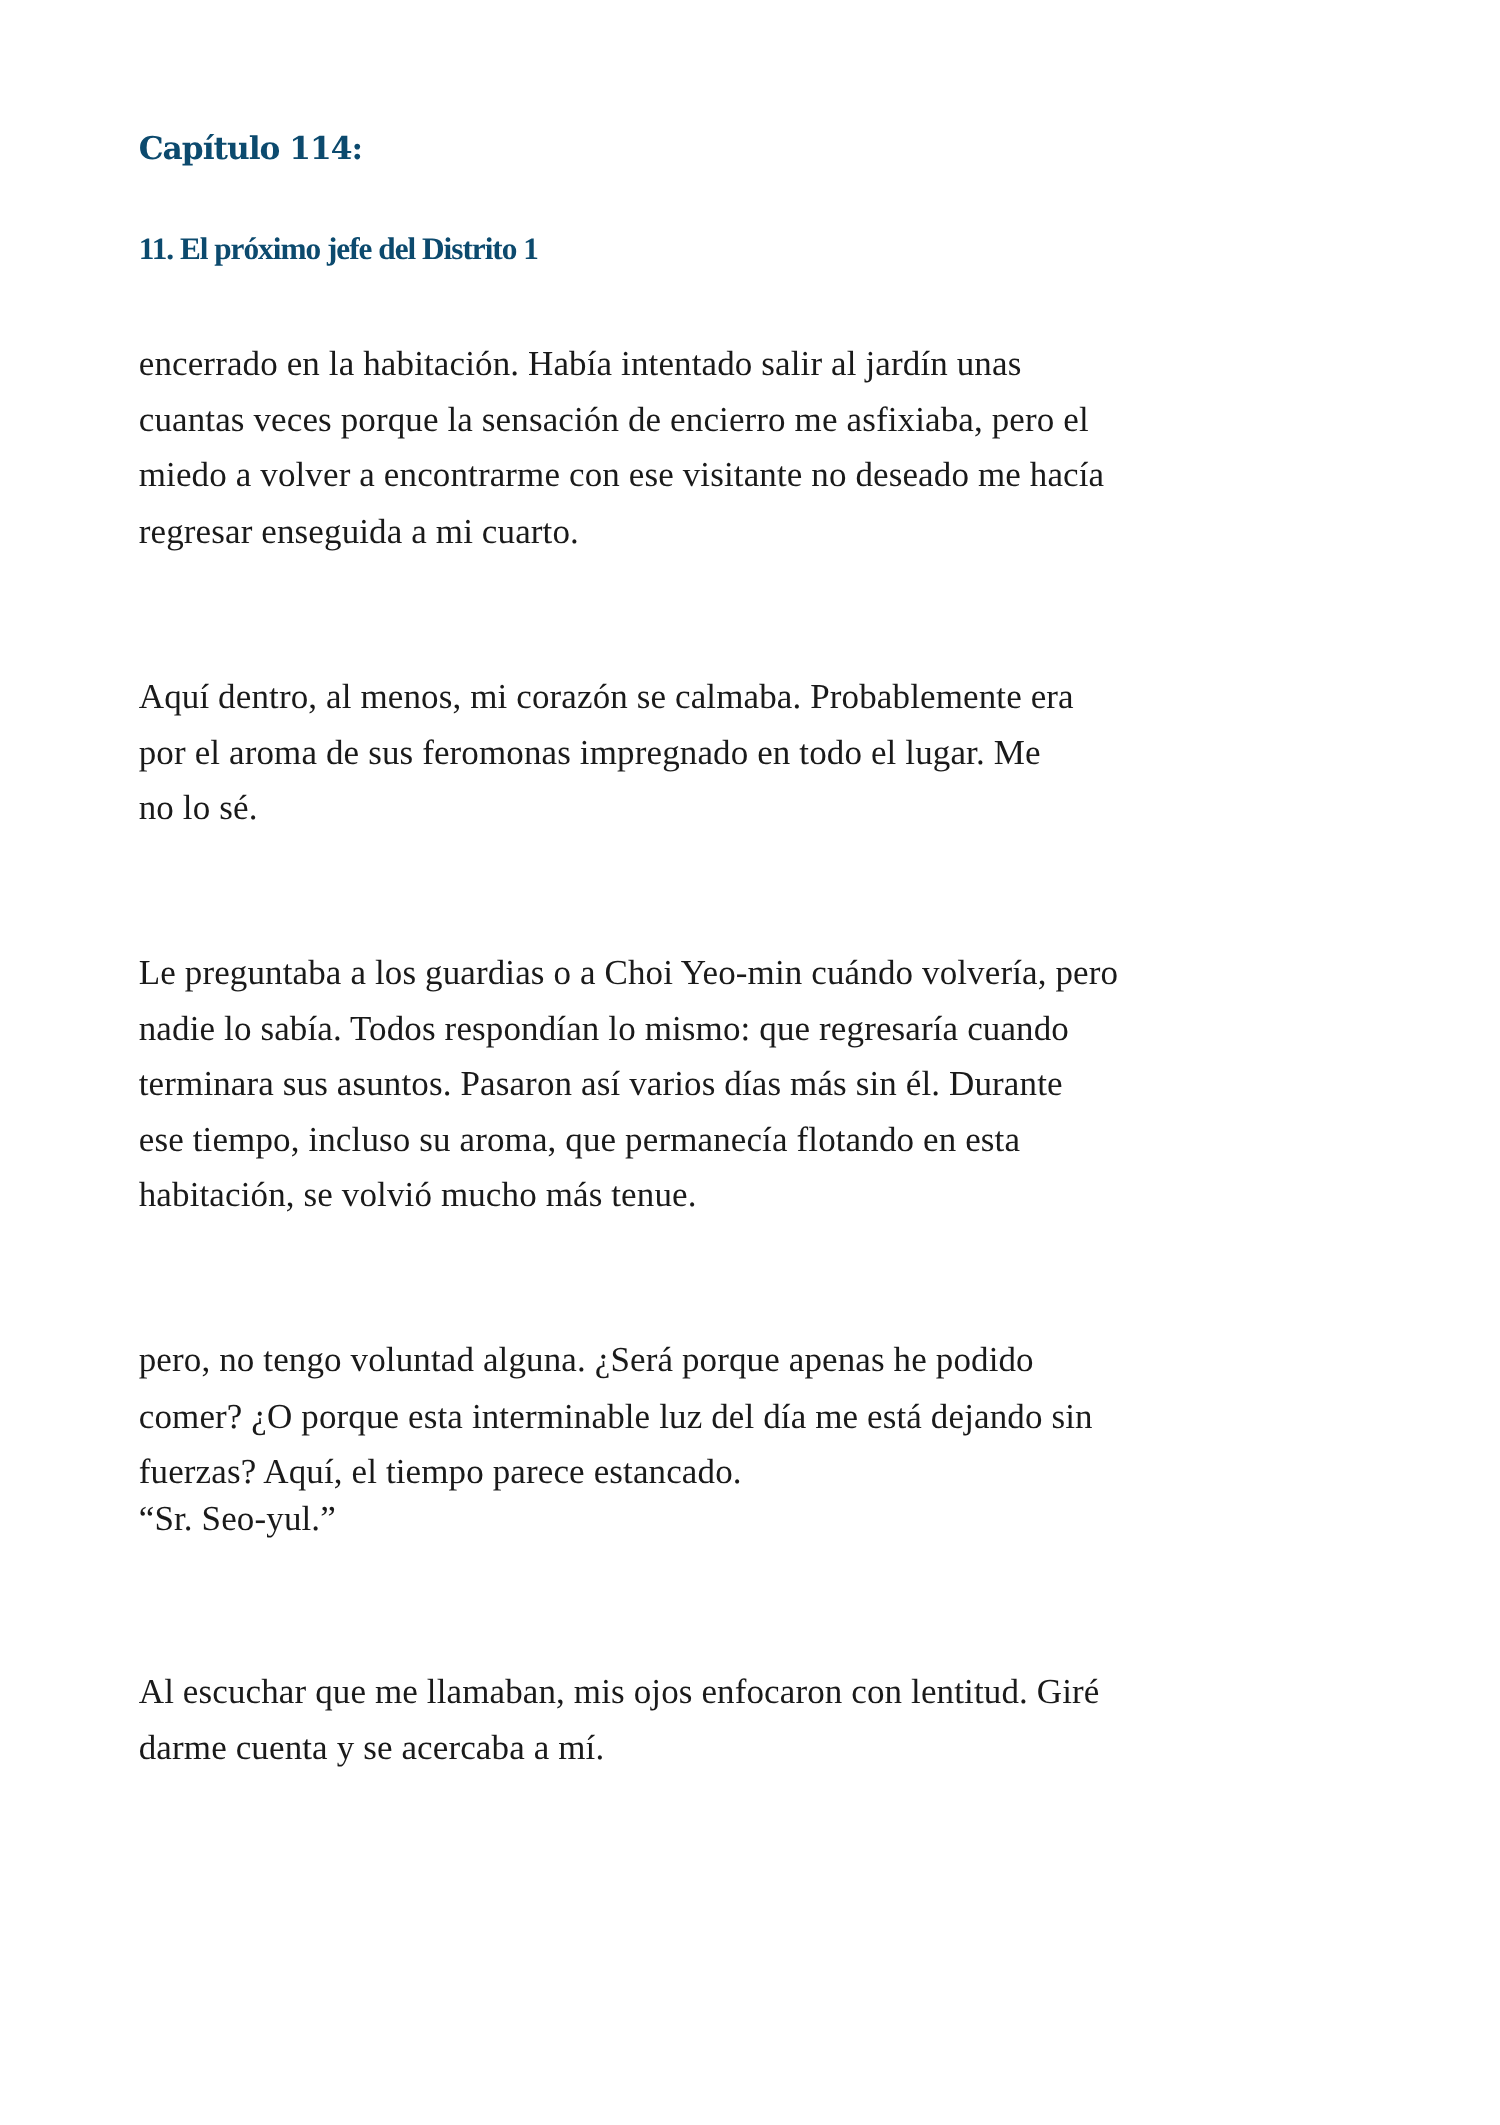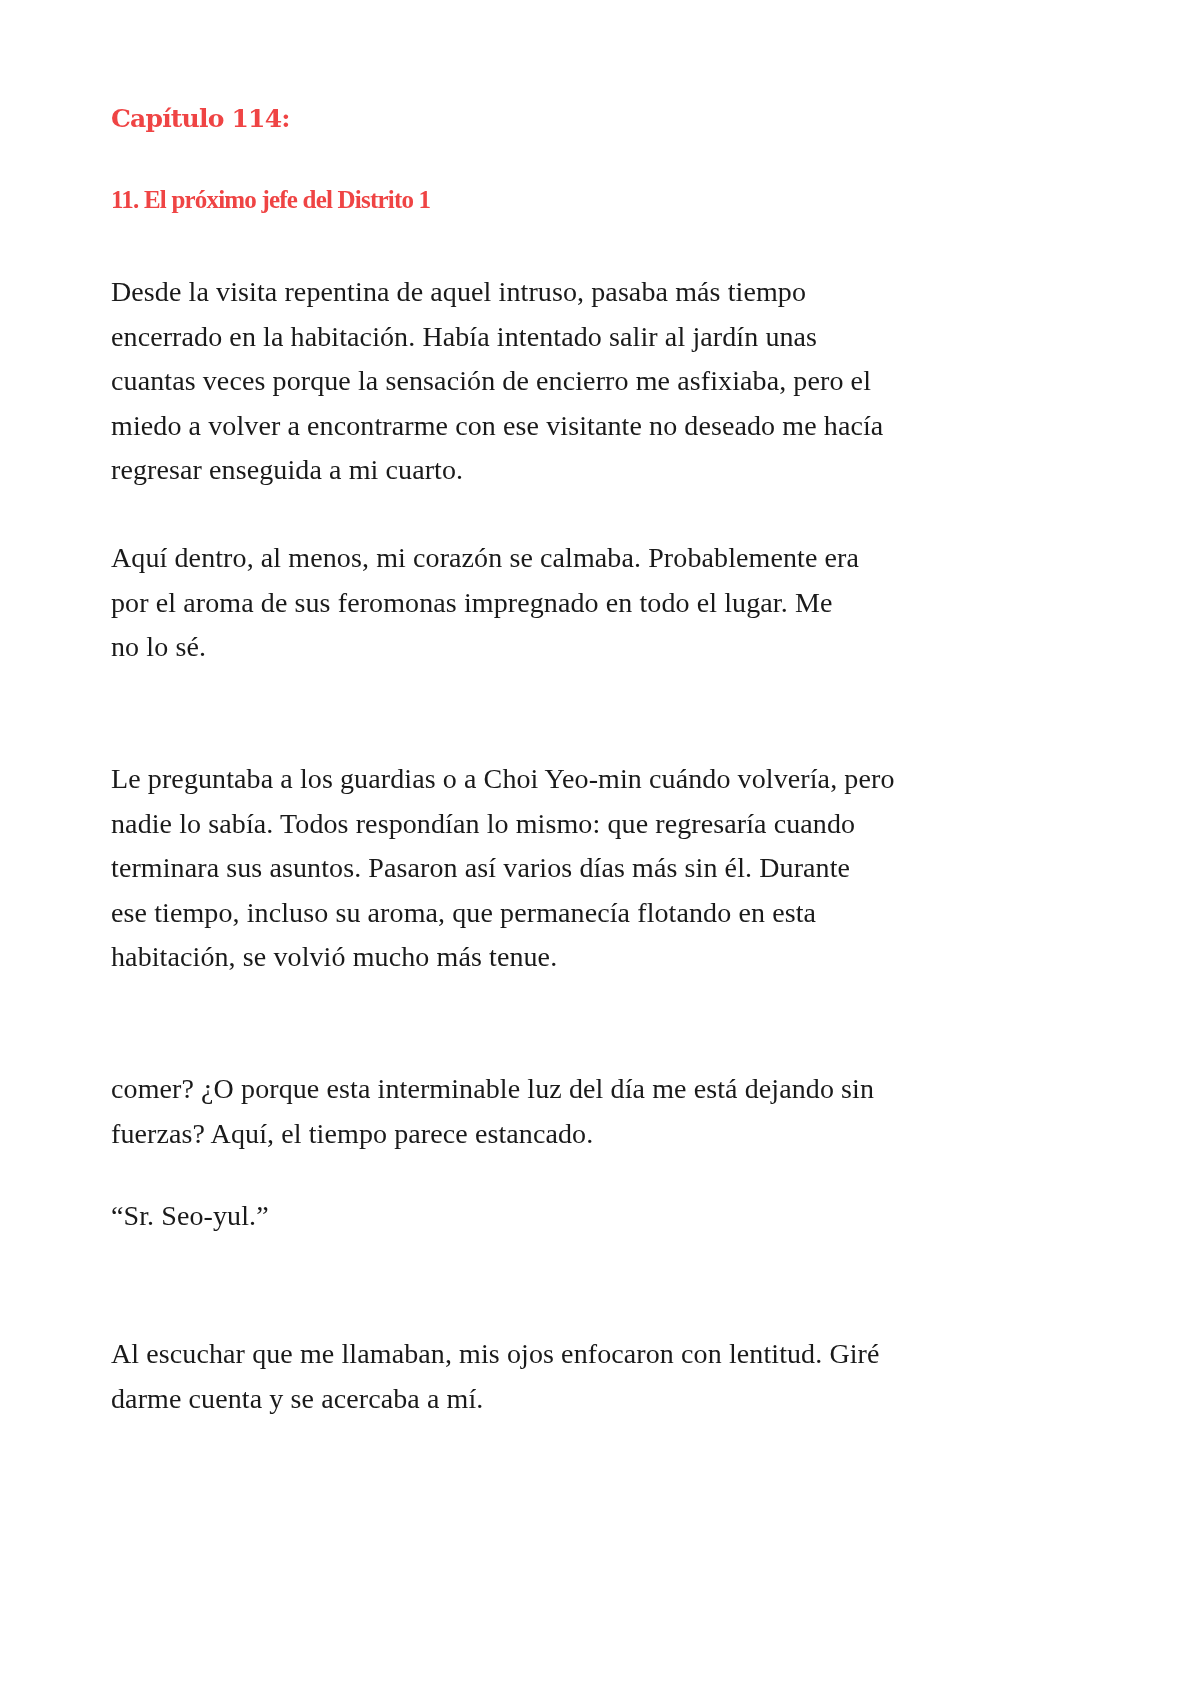--- a/index.html
+++ b/index.html
@@ -23,21 +23,21 @@
     }
     .heading {
       position: absolute;
       left: 0;
       margin: 0;
       font-family: "DejaVu Serif", "Liberation Serif", serif;
       font-weight: bold;
       font-size: 25px;
       letter-spacing: -0.8px;
       white-space: nowrap;
-      color: #ef4444;
+      color: #0c4a6e;
     }
     .chapter { top: 104px; }
     .section { top: 186px; font-family: Liberation Serif, serif; }
     .para {
       position: absolute;
       left: 0;
       margin: 0;
       font-size: 28px;
       line-height: 44.5px;
       letter-spacing: 0.1px;
@@ -47,21 +47,20 @@
     .para .line { display: block; }
   </style>
 </head>
 <body>
 
 <div class="page">
   <h1 class="heading chapter">Capítulo 114:</h1>
   <h2 class="heading section">11. El próximo jefe del Distrito 1</h2>
 
   <p class="para" style="top:270px;">
-    <span class="line">Desde la visita repentina de aquel intruso, pasaba más tiempo</span>
     <span class="line">encerrado en la habitación. Había intentado salir al jardín unas</span>
     <span class="line">cuantas veces porque la sensación de encierro me asfixiaba, pero el</span>
     <span class="line">miedo a volver a encontrarme con ese visitante no deseado me hacía</span>
     <span class="line">regresar enseguida a mi cuarto.</span>
   </p>
 
   <p class="para" style="top:536px;">
     <span class="line">Aquí dentro, al menos, mi corazón se calmaba. Probablemente era</span>
     <span class="line">por el aroma de sus feromonas impregnado en todo el lugar. Me</span>
     <span class="line">no lo sé.</span>
@@ -69,20 +68,21 @@
 
   <p class="para" style="top:757px;">
     <span class="line">Le preguntaba a los guardias o a Choi Yeo-min cuándo volvería, pero</span>
     <span class="line">nadie lo sabía. Todos respondían lo mismo: que regresaría cuando</span>
     <span class="line">terminara sus asuntos. Pasaron así varios días más sin él. Durante</span>
     <span class="line">ese tiempo, incluso su aroma, que permanecía flotando en esta</span>
     <span class="line">habitación, se volvió mucho más tenue.</span>
   </p>
 
   <p class="para" style="top:1067px;">
+    <span class="line">pero, no tengo voluntad alguna. ¿Será porque apenas he podido</span>
     <span class="line">comer? ¿O porque esta interminable luz del día me está dejando sin</span>
     <span class="line">fuerzas? Aquí, el tiempo parece estancado.</span>
   </p>
 
   <p class="para" style="top:1194px;">
     <span class="line">“Sr. Seo-yul.”</span>
   </p>
 
   <p class="para" style="top:1332px;">
     <span class="line">Al escuchar que me llamaban, mis ojos enfocaron con lentitud. Giré</span>

